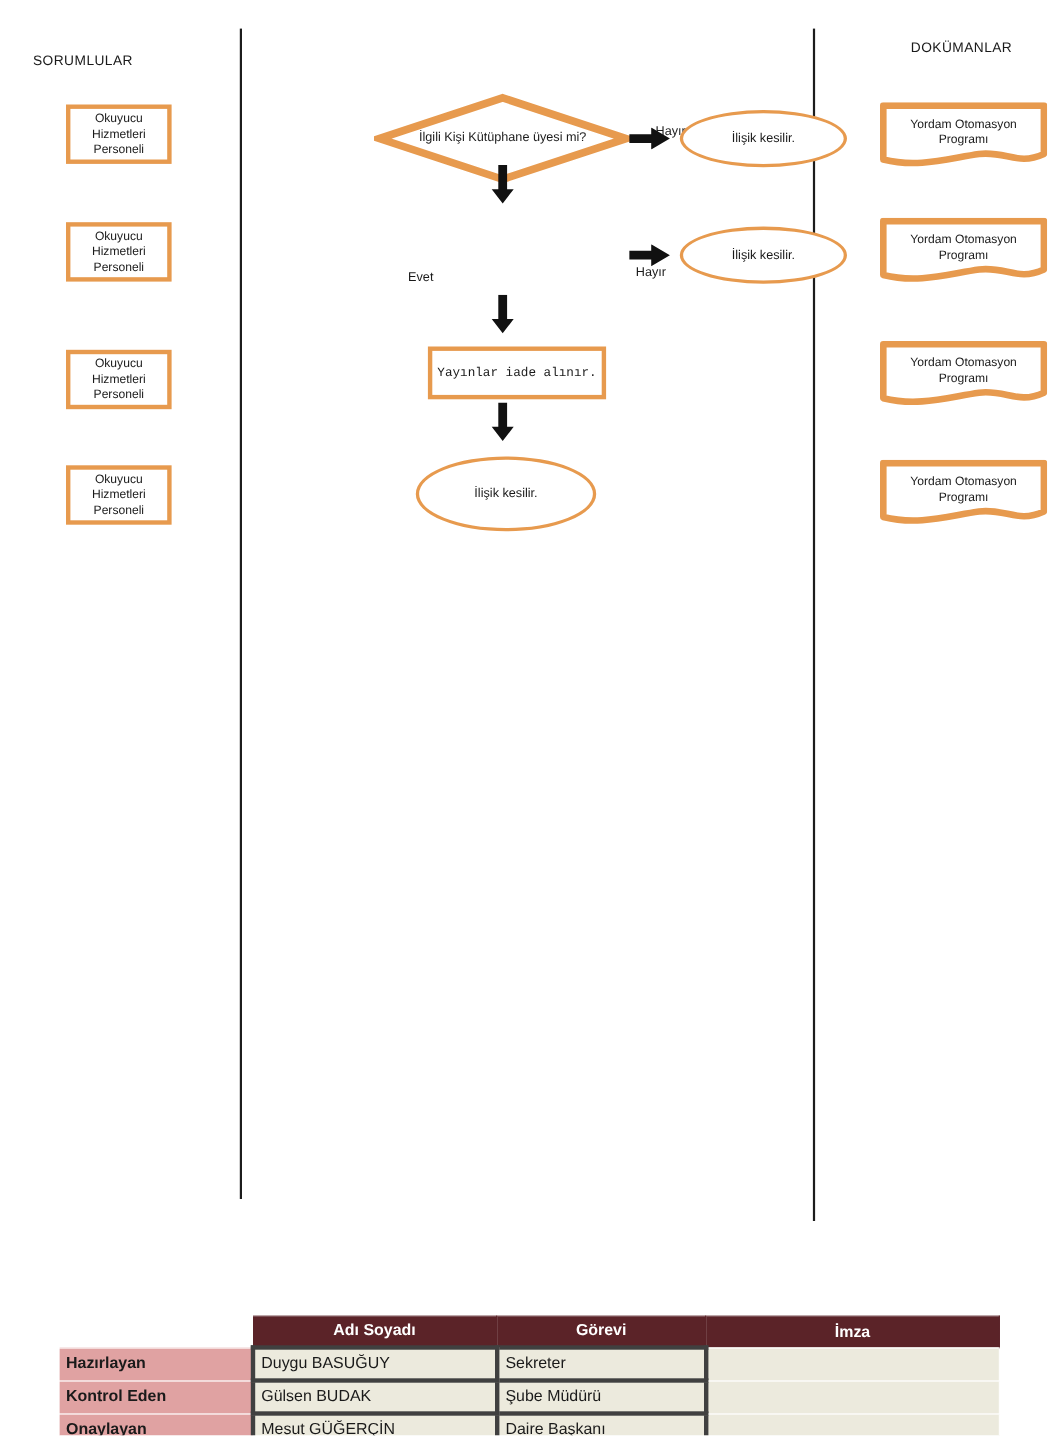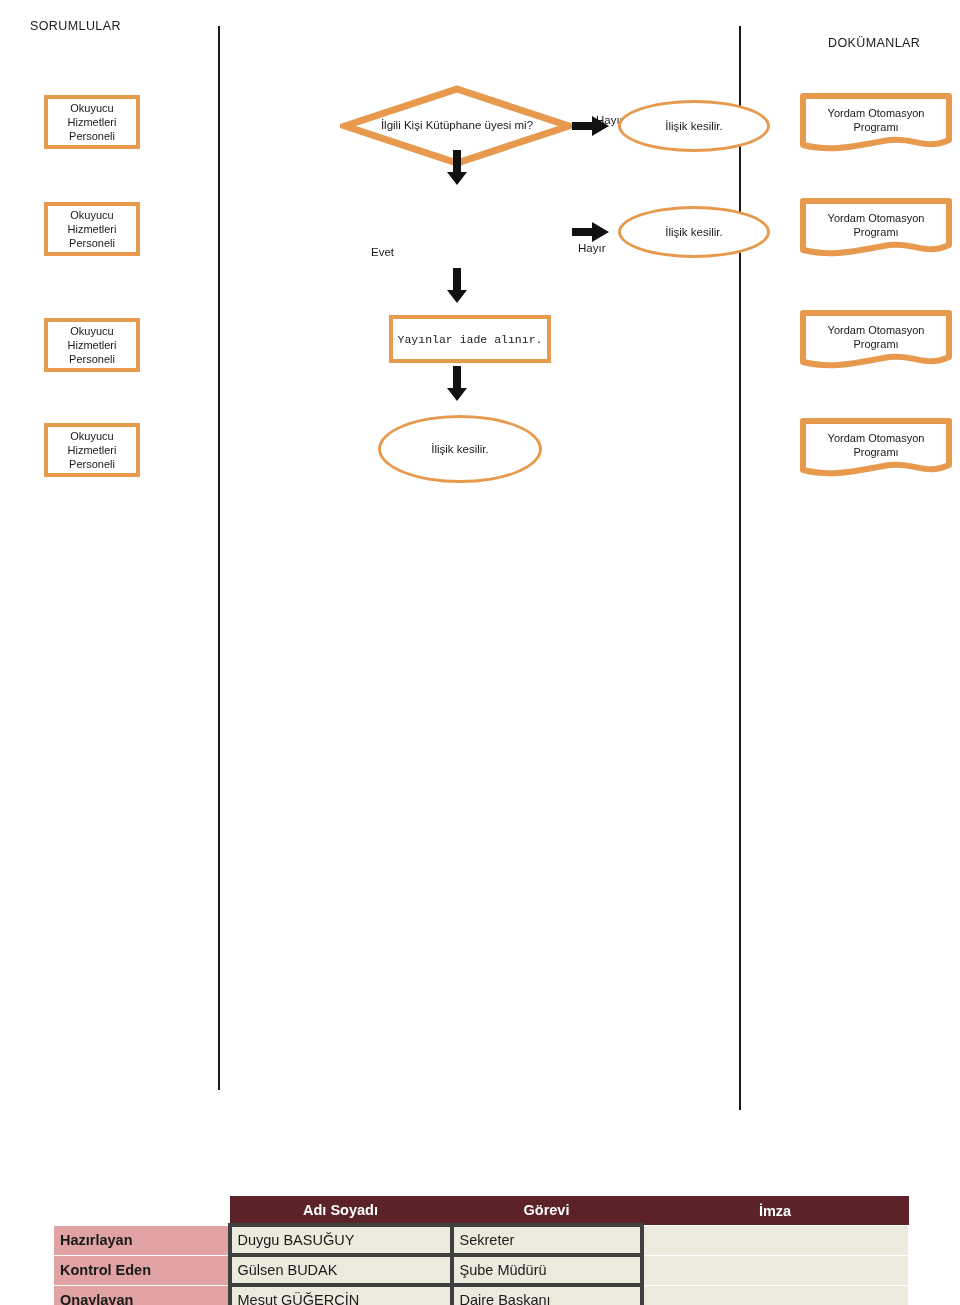--- a/index.html
+++ b/index.html
@@ -23,21 +23,21 @@
   }
 
   
   .col-header {
     position: absolute;
     font-size: 12.5px;
     letter-spacing: 0.4px;
     color: #1a1a1a;
     white-space: nowrap;
   }
-  #hdr-sorumlular { left: 30px;  top: 19px; }
+  #hdr-sorumlular { left: 30px;  top: 48px; }
   #hdr-dokumanlar { left: 828px; top: 36px; }
 
   
   .divider {
     position: absolute;
     width: 2px;
     background: #1c1c1c;
   }
   #divider-left  { left: 218px; top: 26px; height: 1064px; }
   #divider-right { left: 739px; top: 26px; height: 1084px; }
@@ -49,21 +49,21 @@
     text-align: center;
     color: #1a1a1a;
     white-space: pre-line;
     position: relative;
     z-index: 3;
   }
 
   
   .resp-box {
     position: absolute;
-    left: 44px;
+    left: 60px;
     width: 96px;
     height: 54px;
     box-sizing: border-box;
     border: 4px solid #E79A4E;
     background: #ffffff;
     display: flex;
     align-items: center;
     justify-content: center;
   }
   .resp-box .shape-text { font-size: 11px; line-height: 14px; }

